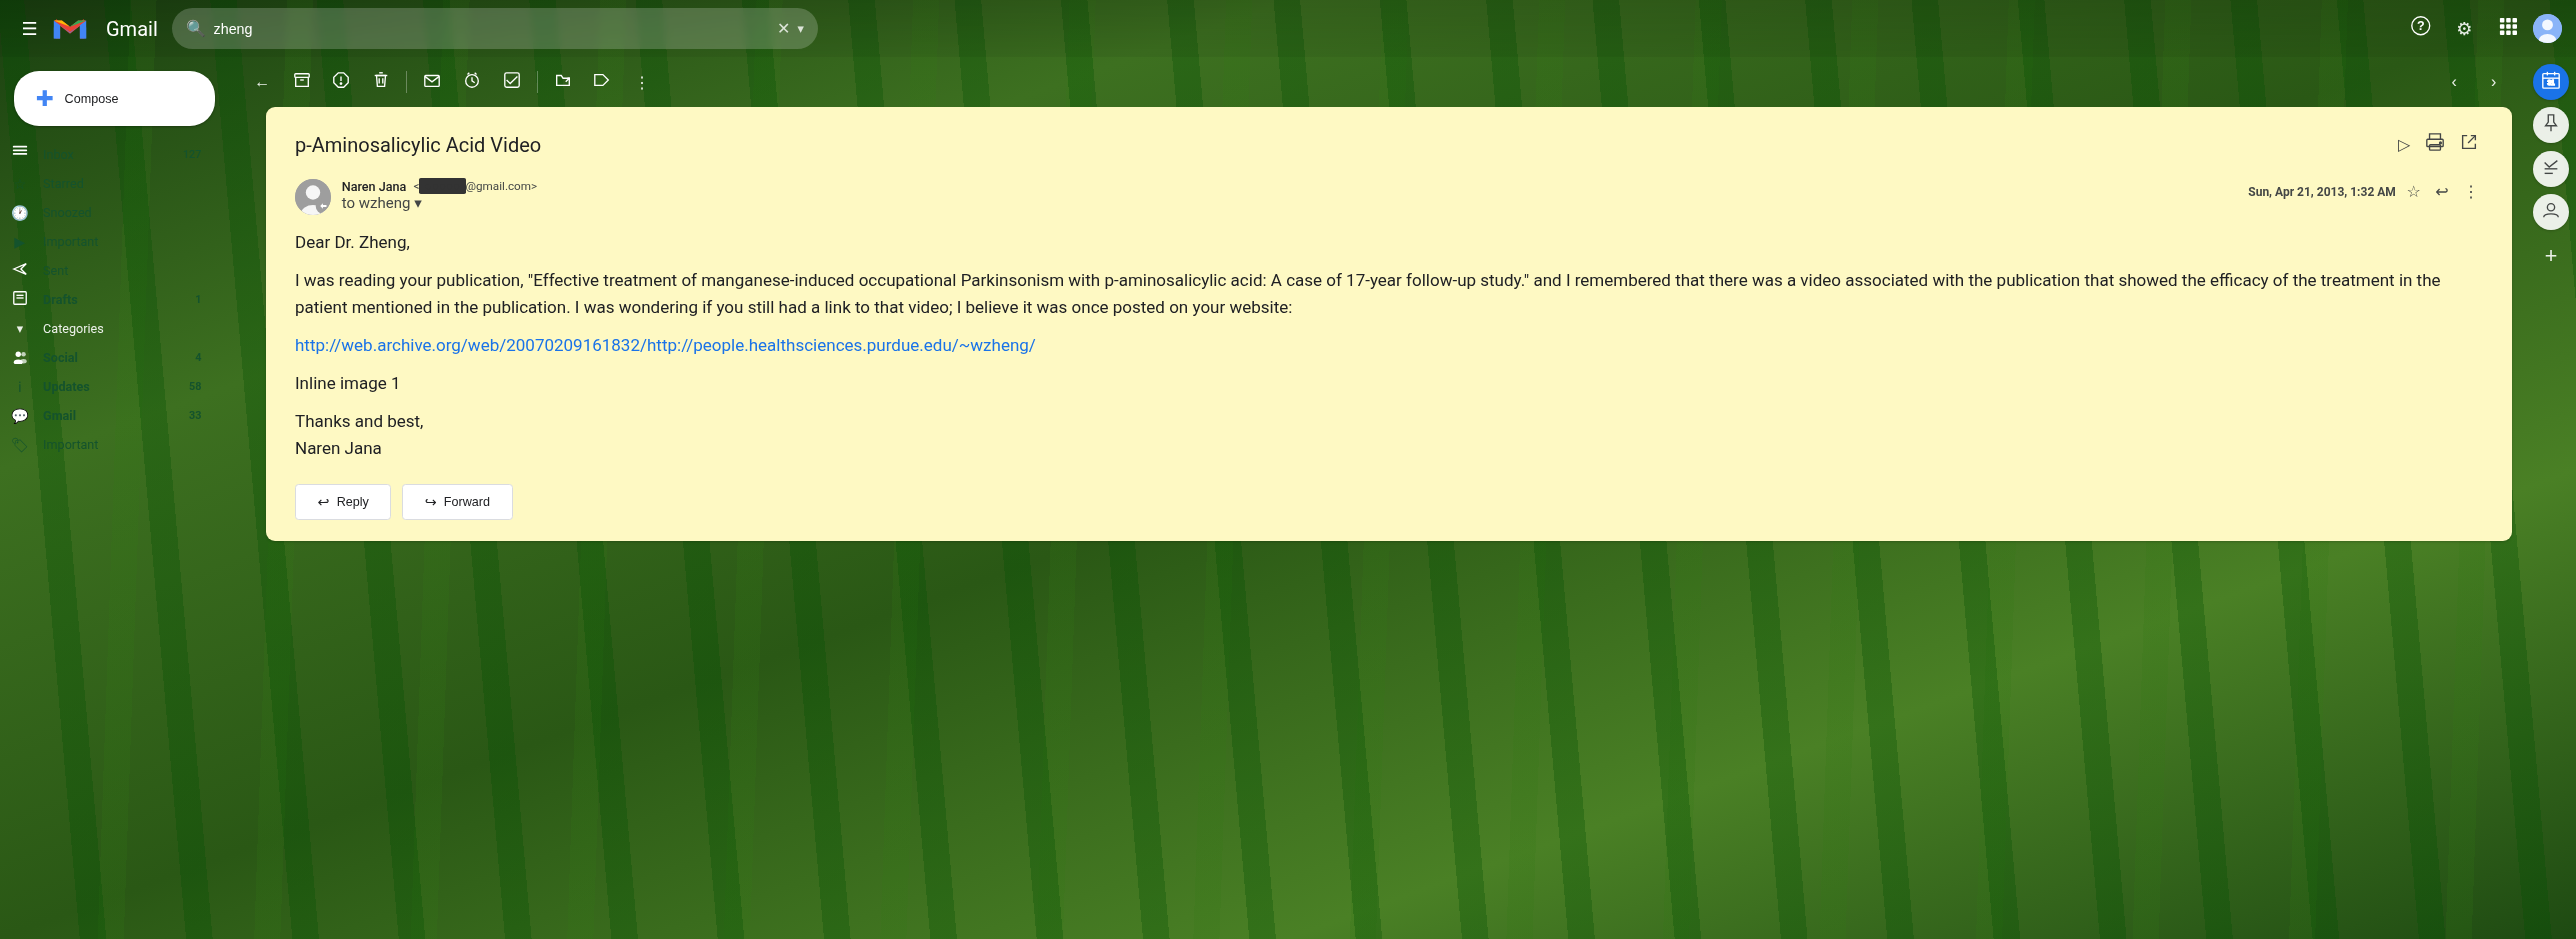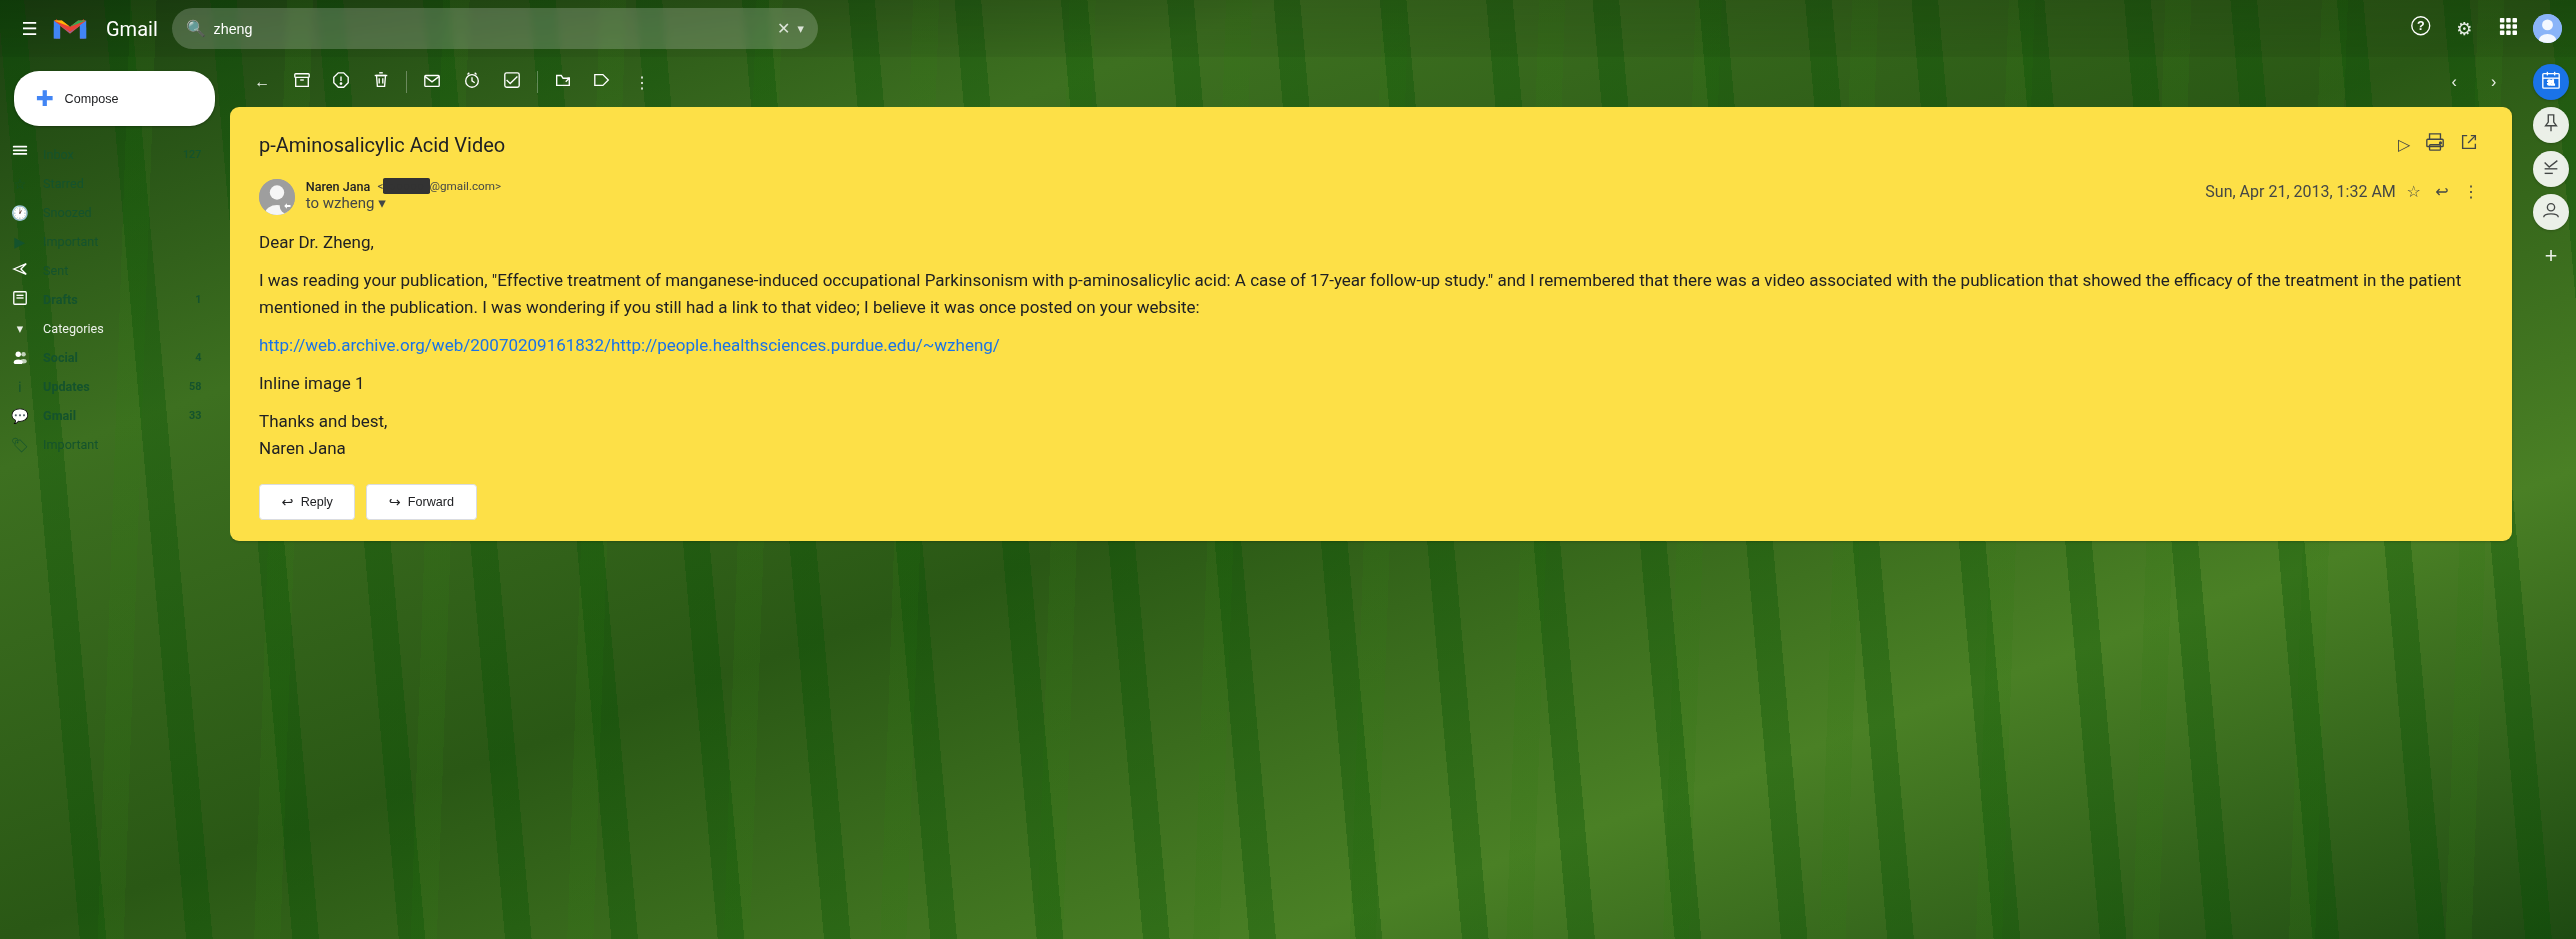--- a/index.html
+++ b/index.html
@@ -77,22 +77,23 @@
     }
     .toolbar-divider { width: 0.9px; height: 21.5px; background: rgba(255,255,255,0.3); margin: 0 3.6px; }
     .toolbar-spacer { flex: 1; }
     .toolbar-nav { display: flex; align-items: center; gap: 3.6px; }
 
     
     .email-area {
       flex: 1; overflow-y: auto; padding: 0 14.3px 14.3px 0;
     }
     .email-thread {
-      background: #fde047; border-radius: 9px; margin-bottom: 14.3px; padding: 21.5px 29px;
+      background: #fef9c3; border-radius: 9px; margin-bottom: 14.3px; padding: 21.5px 29px;
       box-shadow: 0 0.9px 2.7px rgba(0,0,0,0.2);
+      margin-left: 36px;
     }
     .email-subject-bar {
       display: flex; align-items: center; gap: 10.8px; margin-bottom: 18px;
     }
     .email-subject { font-size: 20px; color: #202124; font-weight: 400; flex: 1; }
     .subject-icon { font-size: 16px; color: #444746; cursor: pointer; }
     .subject-actions { display: flex; gap: 7.2px; }
     .subject-action-btn { background: none; border: none; cursor: pointer; color: #444746; font-size: 18px; padding: 3.6px; }
 
     .email-message { margin-bottom: 21.5px; }
@@ -104,21 +105,21 @@
       color: #fff; font-size: 14.3px; font-weight: 500; flex-shrink: 0; overflow: hidden;
       position: relative;
     }
     .email-meta { flex: 1; }
     .sender-name { font-size: 12.6px; font-weight: 500; color: #202124; }
     .sender-email { font-size: 11.7px; color: #444746; }
     .email-to { font-size: 15px; color: #444746; cursor: pointer; }
     .email-date-row {
       display: flex; align-items: center; gap: 7.2px; margin-left: auto;
     }
-    .email-date { font-size: 16px; color: #444746; white-space: nowrap; }
+    .email-date { font-size: 12px; color: #444746; white-space: nowrap; font-weight: bold; }
     .email-action-btn { background: none; border: none; cursor: pointer; color: #444746; font-size: 16px; padding: 3.6px; }
 
     .email-body { font-size: 17px; line-height: 1.6; color: #202124; }
     .email-body p { margin-bottom: 10.8px; }
     .email-link { color: #1a73e8; text-decoration: none; }
 
     .reply-area { display: flex; gap: 10.8px; margin-top: 14.3px; }
     .reply-btn {
       display: flex; align-items: center; gap: 7.2px; padding: 9px 21.5px;
       border: 0.9px solid #dadce0; border-radius: 3.6px; background: #fff;

